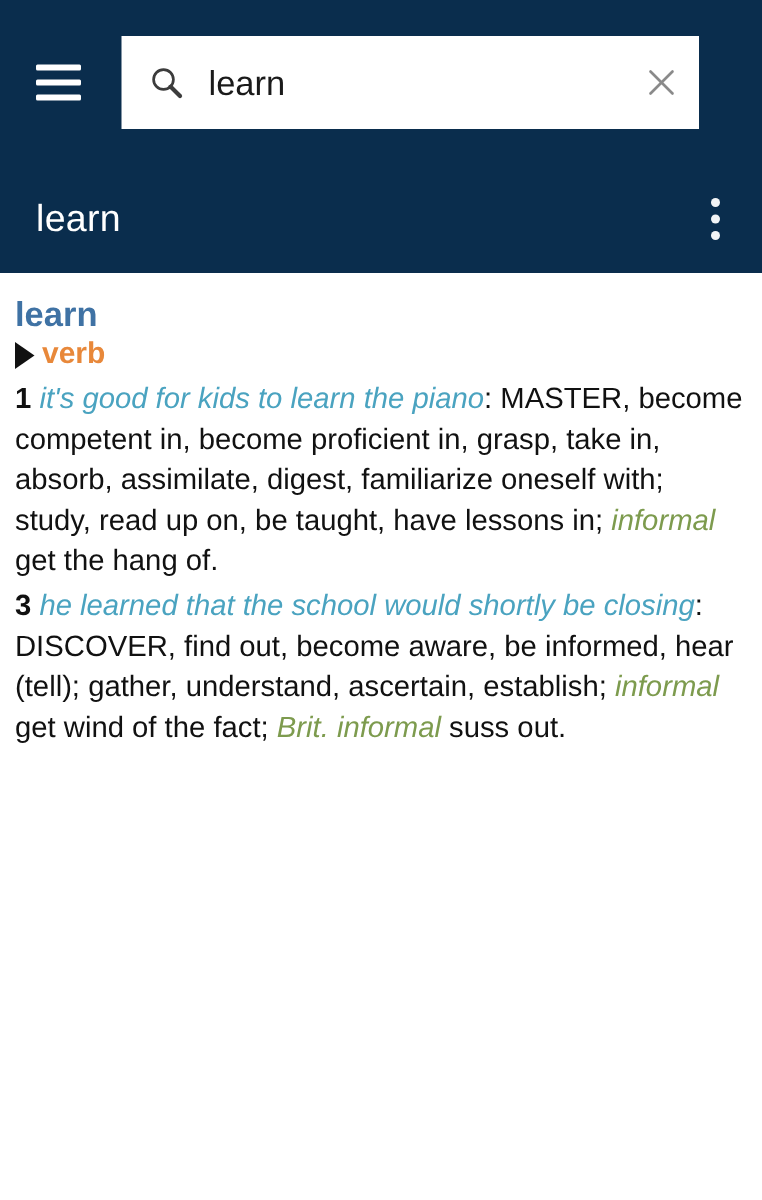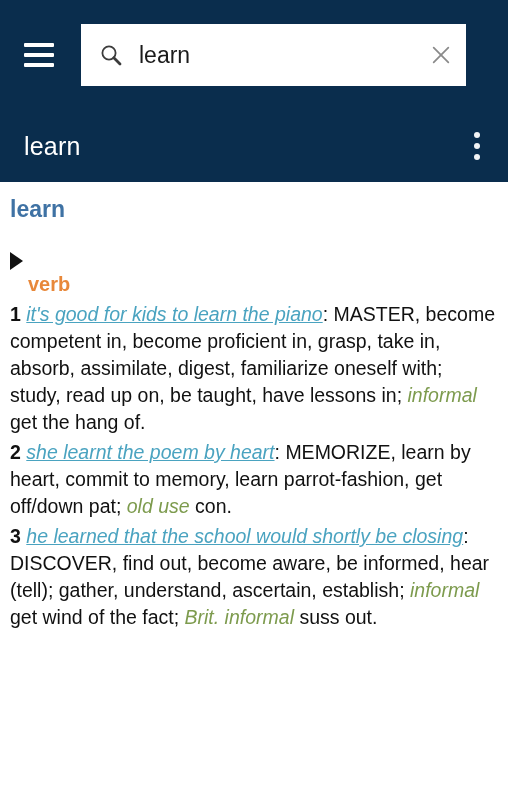--- a/index.html
+++ b/index.html
@@ -148,41 +148,39 @@
     border-left: 13px solid #111111;
     border-top: 9px solid transparent;
     border-bottom: 9px solid transparent;
     display: block;
   }
   .pos-label {
     color: #e8883a;
     font-size: 20px;
     font-weight: bold;
     font-family: "Liberation Sans", sans-serif;
-    margin-top: 48px;
   }
 
   .sense {
     font-size: 19.5px;
     line-height: 27px;
     color: #111111;
     font-family: "Liberation Sans", sans-serif;
     margin: 0 0 3px 0;
     padding: 0;
   }
 
   .sense-num {
     font-weight: bold;
     color: #111111;
   }
 
   .example {
     font-style: italic;
     color: #4aa3c0;
-    text-decoration: underline;
   }
 
   .register {
     font-style: italic;
     color: #7d9b4e;
     text-align: center;
   }
 
   .syn-main {
     color: #111111;
@@ -232,21 +230,18 @@
 
   <div class="pos-row">
     <span class="pos-triangle"></span>
     <span class="pos-label">verb</span>
   </div>
 
   <p class="sense">
     <span class="sense-num">1</span><span> </span><span class="example">it's good for kids to learn the piano</span><span class="syn-main">: </span><span class="syn-main">MASTER, become competent in, become proficient in, grasp, take in, absorb, assimilate, digest, familiarize oneself with; study, read up on, be taught, have lessons in; </span><span class="register">informal</span><span class="syn-main"> get the hang of.</span>
   </p>
 
-  <p class="sense">
-    <span class="sense-num">2</span><span> </span><span class="example">she learnt the poem by heart</span><span class="syn-main">: </span><span class="syn-main">MEMORIZE, learn by heart, commit to memory, learn parrot-fashion, get off/down pat; </span><span class="register">old use</span><span class="syn-main"> con.</span>
-  </p>
 
   <p class="sense">
     <span class="sense-num">3</span><span> </span><span class="example">he learned that the school would shortly be closing</span><span class="syn-main">: </span><span class="syn-main">DISCOVER, find out, become aware, be informed, hear (tell); gather, understand, ascertain, establish; </span><span class="register">informal</span><span class="syn-main"> get wind of the fact; </span><span class="register">Brit. informal</span><span class="syn-main"> suss out.</span>
   </p>
 
 </div>
 
 </body></html>

